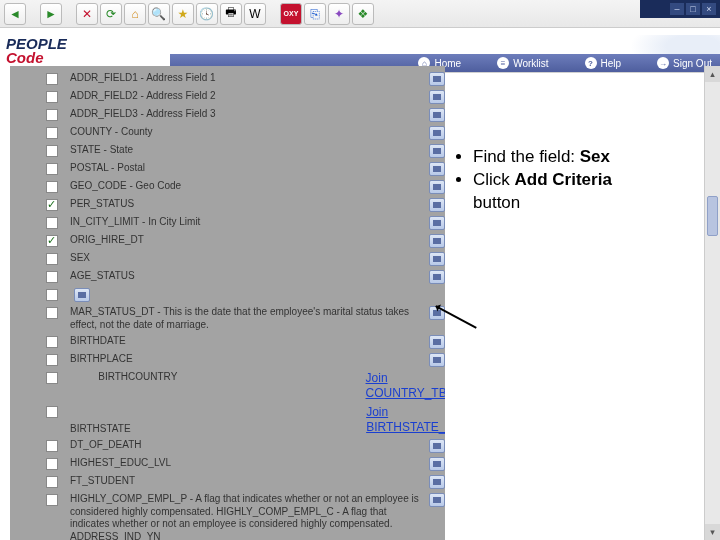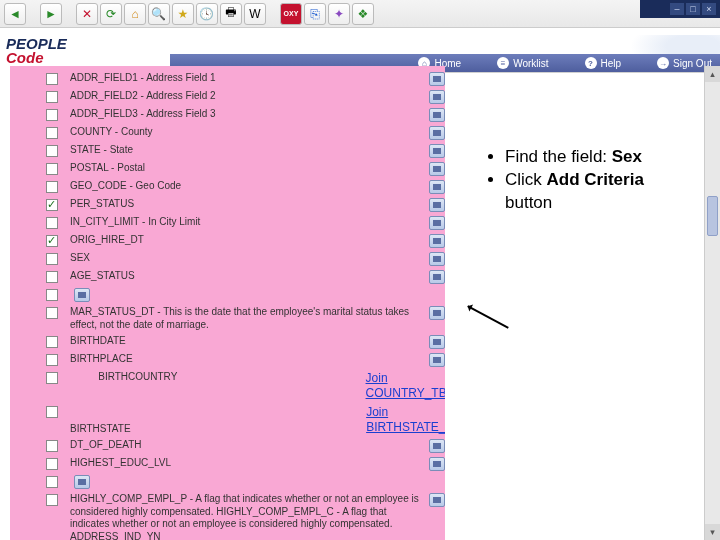--- a/index.html
+++ b/index.html
@@ -16,31 +16,31 @@
   .logo { position: absolute; left: 6px; top: 2px; font-family: 'Arial Black', sans-serif; font-style: italic; font-weight: 900; font-size: 15px; color: #1a2c5a; line-height: 0.9; }
   .logo .soft { color: #c4122f; }
   .swirl { position: absolute; right: 0; top: 0; width: 90px; height: 38px; background: radial-gradient(ellipse at 70% 30%, #e8eef8 30%, transparent 70%); }
 
   .navbar { position: absolute; left: 170px; right: 0; bottom: 0; height: 18px; background: linear-gradient(#6d7dbb, #4e5e9e); display: flex; align-items: center; justify-content: flex-end; padding-right: 8px; gap: 36px; color: #fff; font-size: 10px; }
   .nav-item { display: flex; align-items: center; gap: 4px; cursor: pointer; }
   .nav-icon { width: 12px; height: 12px; border-radius: 50%; background: #fff; color: #4e5e9e; font-size: 8px; display: flex; align-items: center; justify-content: center; font-weight: bold; }
 
   .content { position: absolute; top: 66px; left: 0; right: 0; bottom: 0; display: flex; }
   .left-gutter { width: 10px; background: #fff; }
-  .field-list { width: 435px; background: #f9a8d4; overflow: hidden; padding-top: 4px; }
+  .field-list { width: 435px; background: #a3a3a3; overflow: hidden; padding-top: 4px; }
   .row { display: flex; align-items: flex-start; padding: 2px 0 2px 36px; min-height: 18px; }
   .cb { width: 12px; height: 12px; border: 1px solid #888; background: #fff; margin-right: 12px; margin-top: 1px; flex-shrink: 0; position: relative; }
   .cb.checked::after { content: "✓"; position: absolute; top: -2px; left: 0; font-size: 11px; color: #1a6d1a; }
   .fld { flex: 1; color: #333; font-size: 10px; line-height: 1.25; padding-right: 6px; }
   .link { color: #1a3fd0; text-decoration: underline; font-size: 12px; cursor: pointer; margin-left: 160px; display: inline-block;}
   .action-icon { width: 16px; height: 14px; background: linear-gradient(#dde6f5,#b8c9e8); border: 1px solid #7a8db8; border-radius: 2px; margin-left: 4px; cursor: pointer; display: flex; align-items: center; justify-content: center; flex-shrink: 0;}
   .action-icon::before { content: ""; width: 8px; height: 6px; background: #5a6ea3; clip-path: polygon(0 0,100% 0,100% 100%,0 100%);}
 
   .right-pane { flex: 1; position: relative; }
-  .callout { position: absolute; top: 80px; left: 40px; width: 210px; font-size: 17px; color: #000; line-height: 1.35; }
+  .callout { position: absolute; top: 80px; left: 8px; width: 210px; font-size: 17px; color: #000; line-height: 1.35; }
   .callout ul { list-style: disc; padding-left: 20px; }
   .callout b { font-weight: bold; }
   .arrow { position: absolute; top: 170px; left: -20px; width: 46px; height: 2px; background: #000; transform: rotate(28deg); }
   .arrow::after { content:""; position:absolute; left:-4px; top:-3px; border: 4px solid transparent; border-right-color:#000;}
 
   .vscroll { position: absolute; right: 0; top: 66px; bottom: 0; width: 16px; background: #e8e8e8; border-left: 1px solid #ccc; }
   .vscroll .thumb { position: absolute; left: 2px; right: 2px; top: 130px; height: 40px; background: #b8c4e0; border: 1px solid #8fa0c8; border-radius: 2px; }
   .vscroll .arrow-up, .vscroll .arrow-dn { position:absolute; left:0; right:0; height:16px; background:#d8d8d8; display:flex; align-items:center; justify-content:center; font-size:9px; color:#555;}
   .vscroll .arrow-up { top:0 } .vscroll .arrow-dn { bottom:0 }
 </style>
@@ -203,20 +203,21 @@
         <div class="fld">DT_OF_DEATH</div>
         <div class="action-icon"></div>
       </div>
       <div class="row">
         <div class="cb"></div>
         <div class="fld">HIGHEST_EDUC_LVL</div>
         <div class="action-icon"></div>
       </div>
       <div class="row">
         <div class="cb"></div>
+        <div class="fld">FT_STUDENT</div>
         <div class="action-icon"></div>
       </div>
       <div class="row">
         <div class="cb"></div>
         <div class="fld">HIGHLY_COMP_EMPL_P - A flag that indicates whether or not an employee is considered highly compensated.
 HIGHLY_COMP_EMPL_C - A flag that indicates whether or not an employee is considered highly compensated.
 ADDRESS_IND_YN</div>
         <div class="action-icon"></div>
       </div>
       <div class="row">

